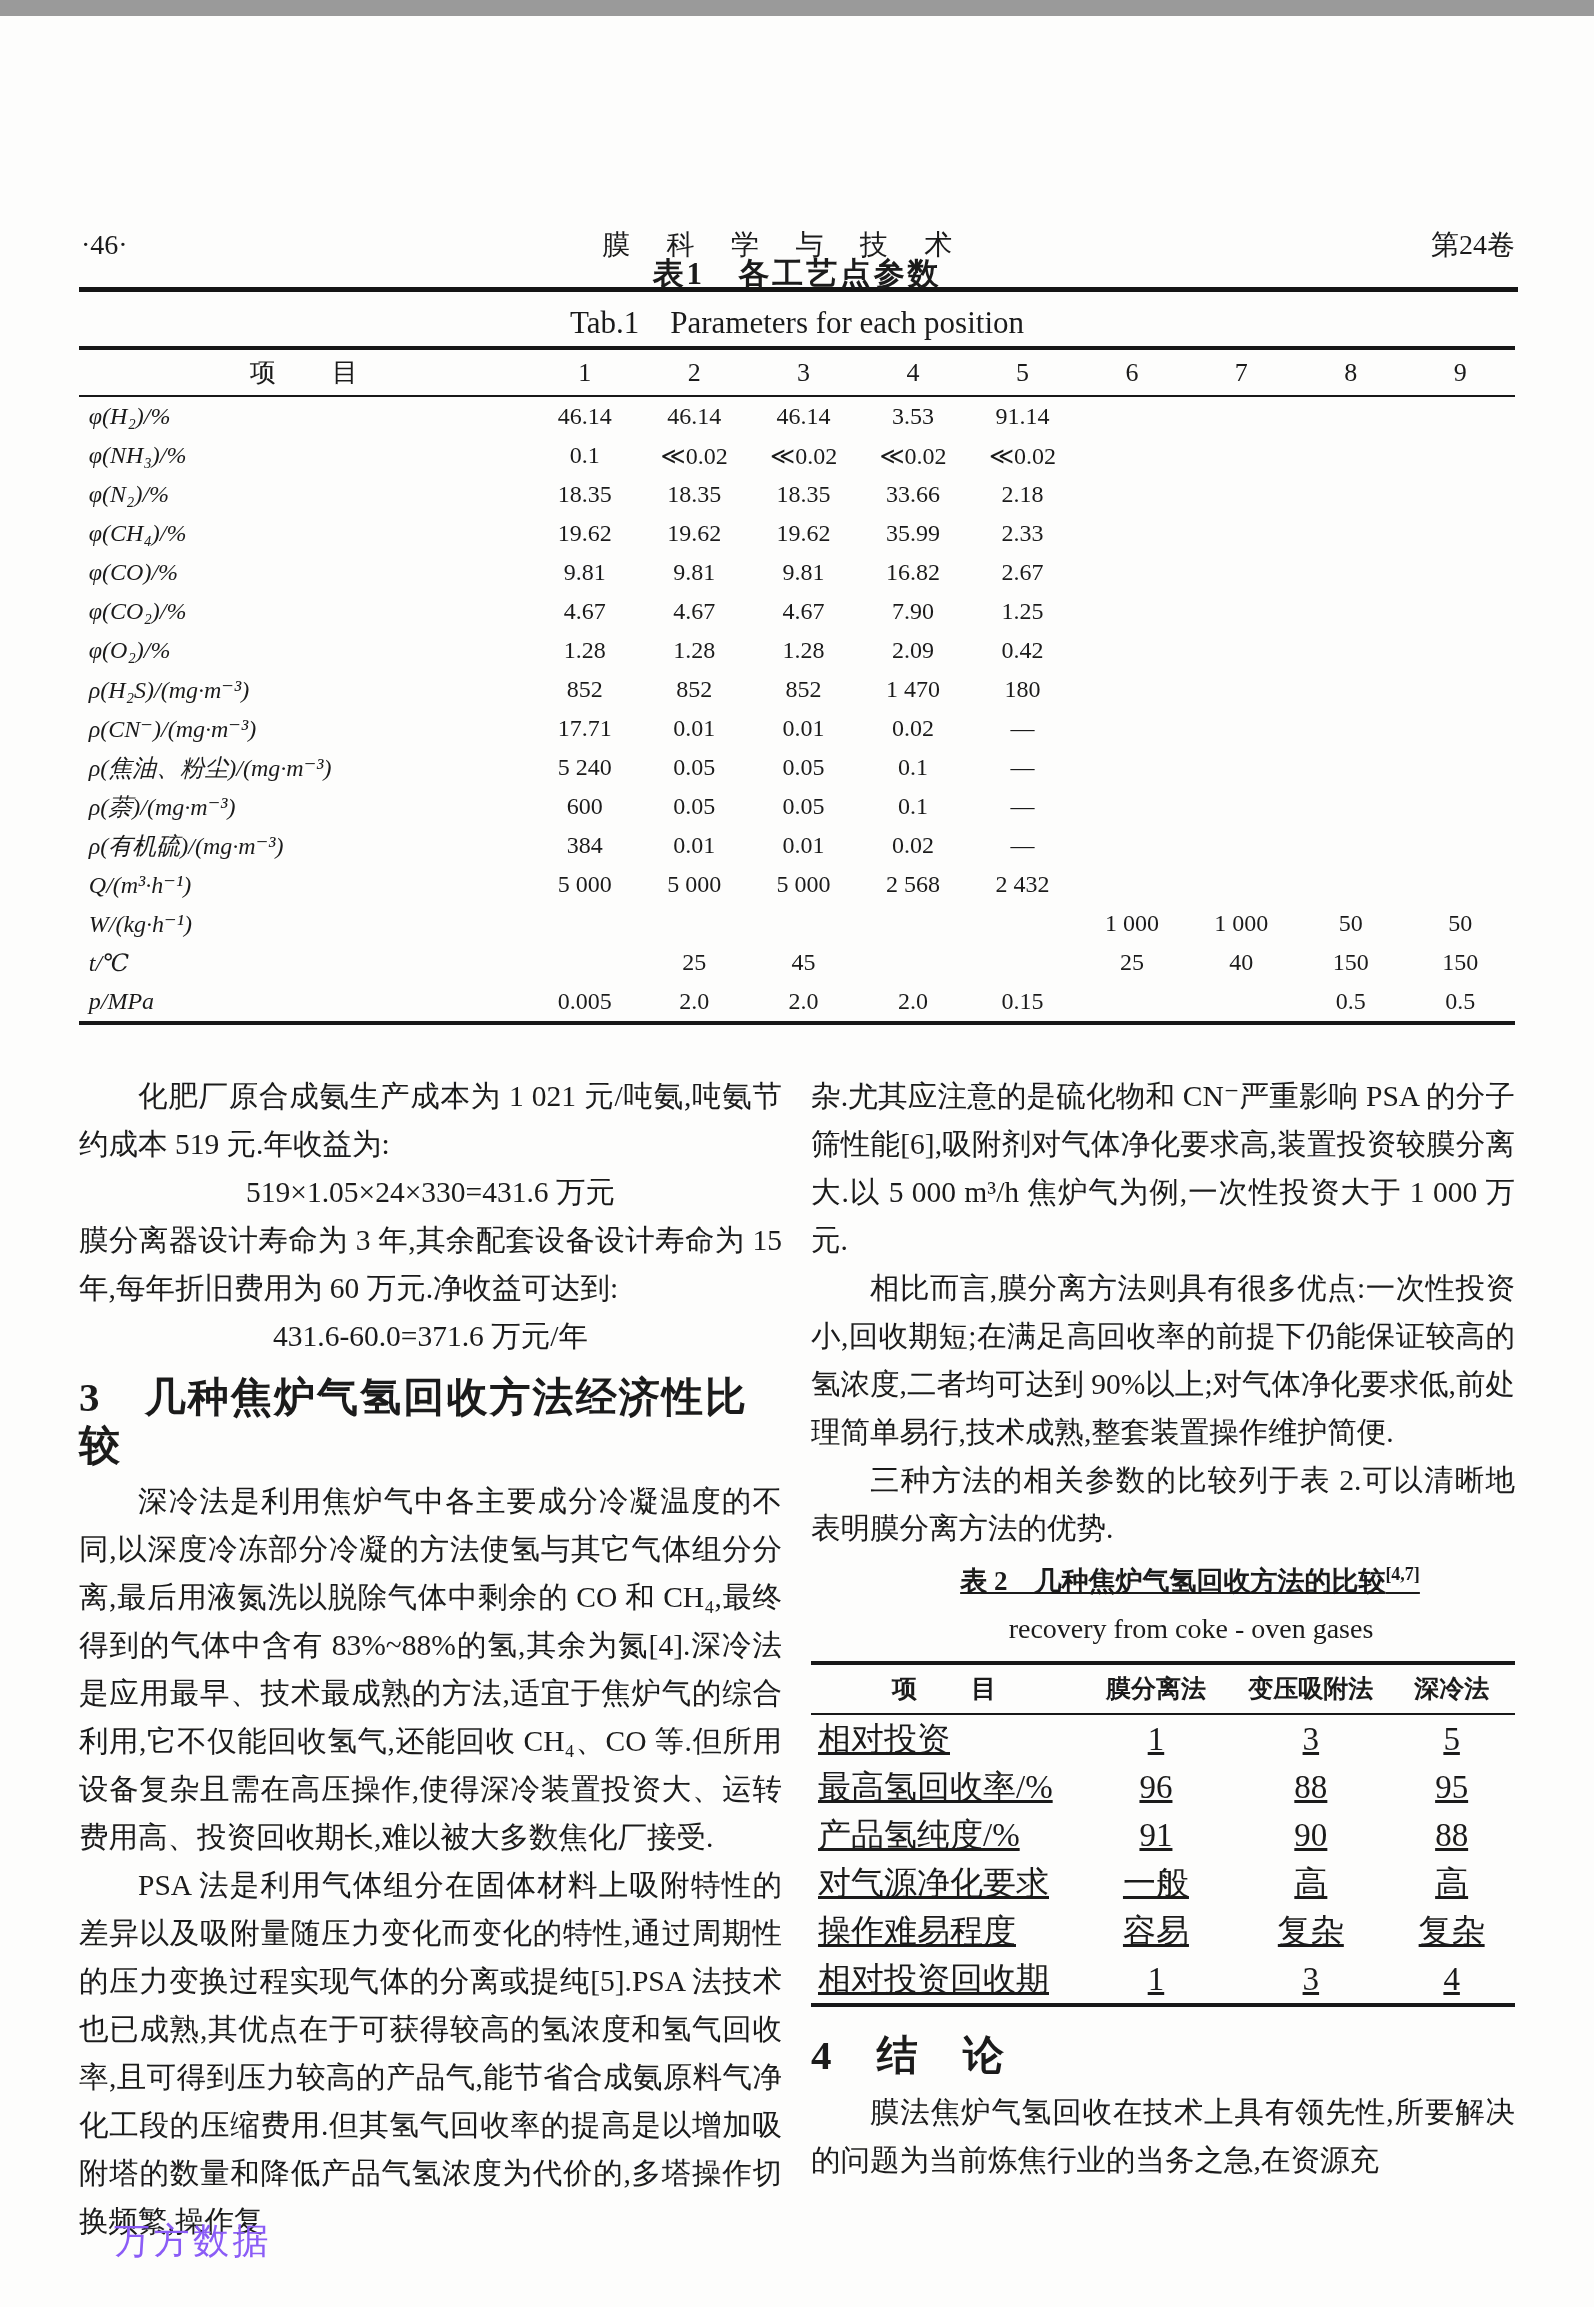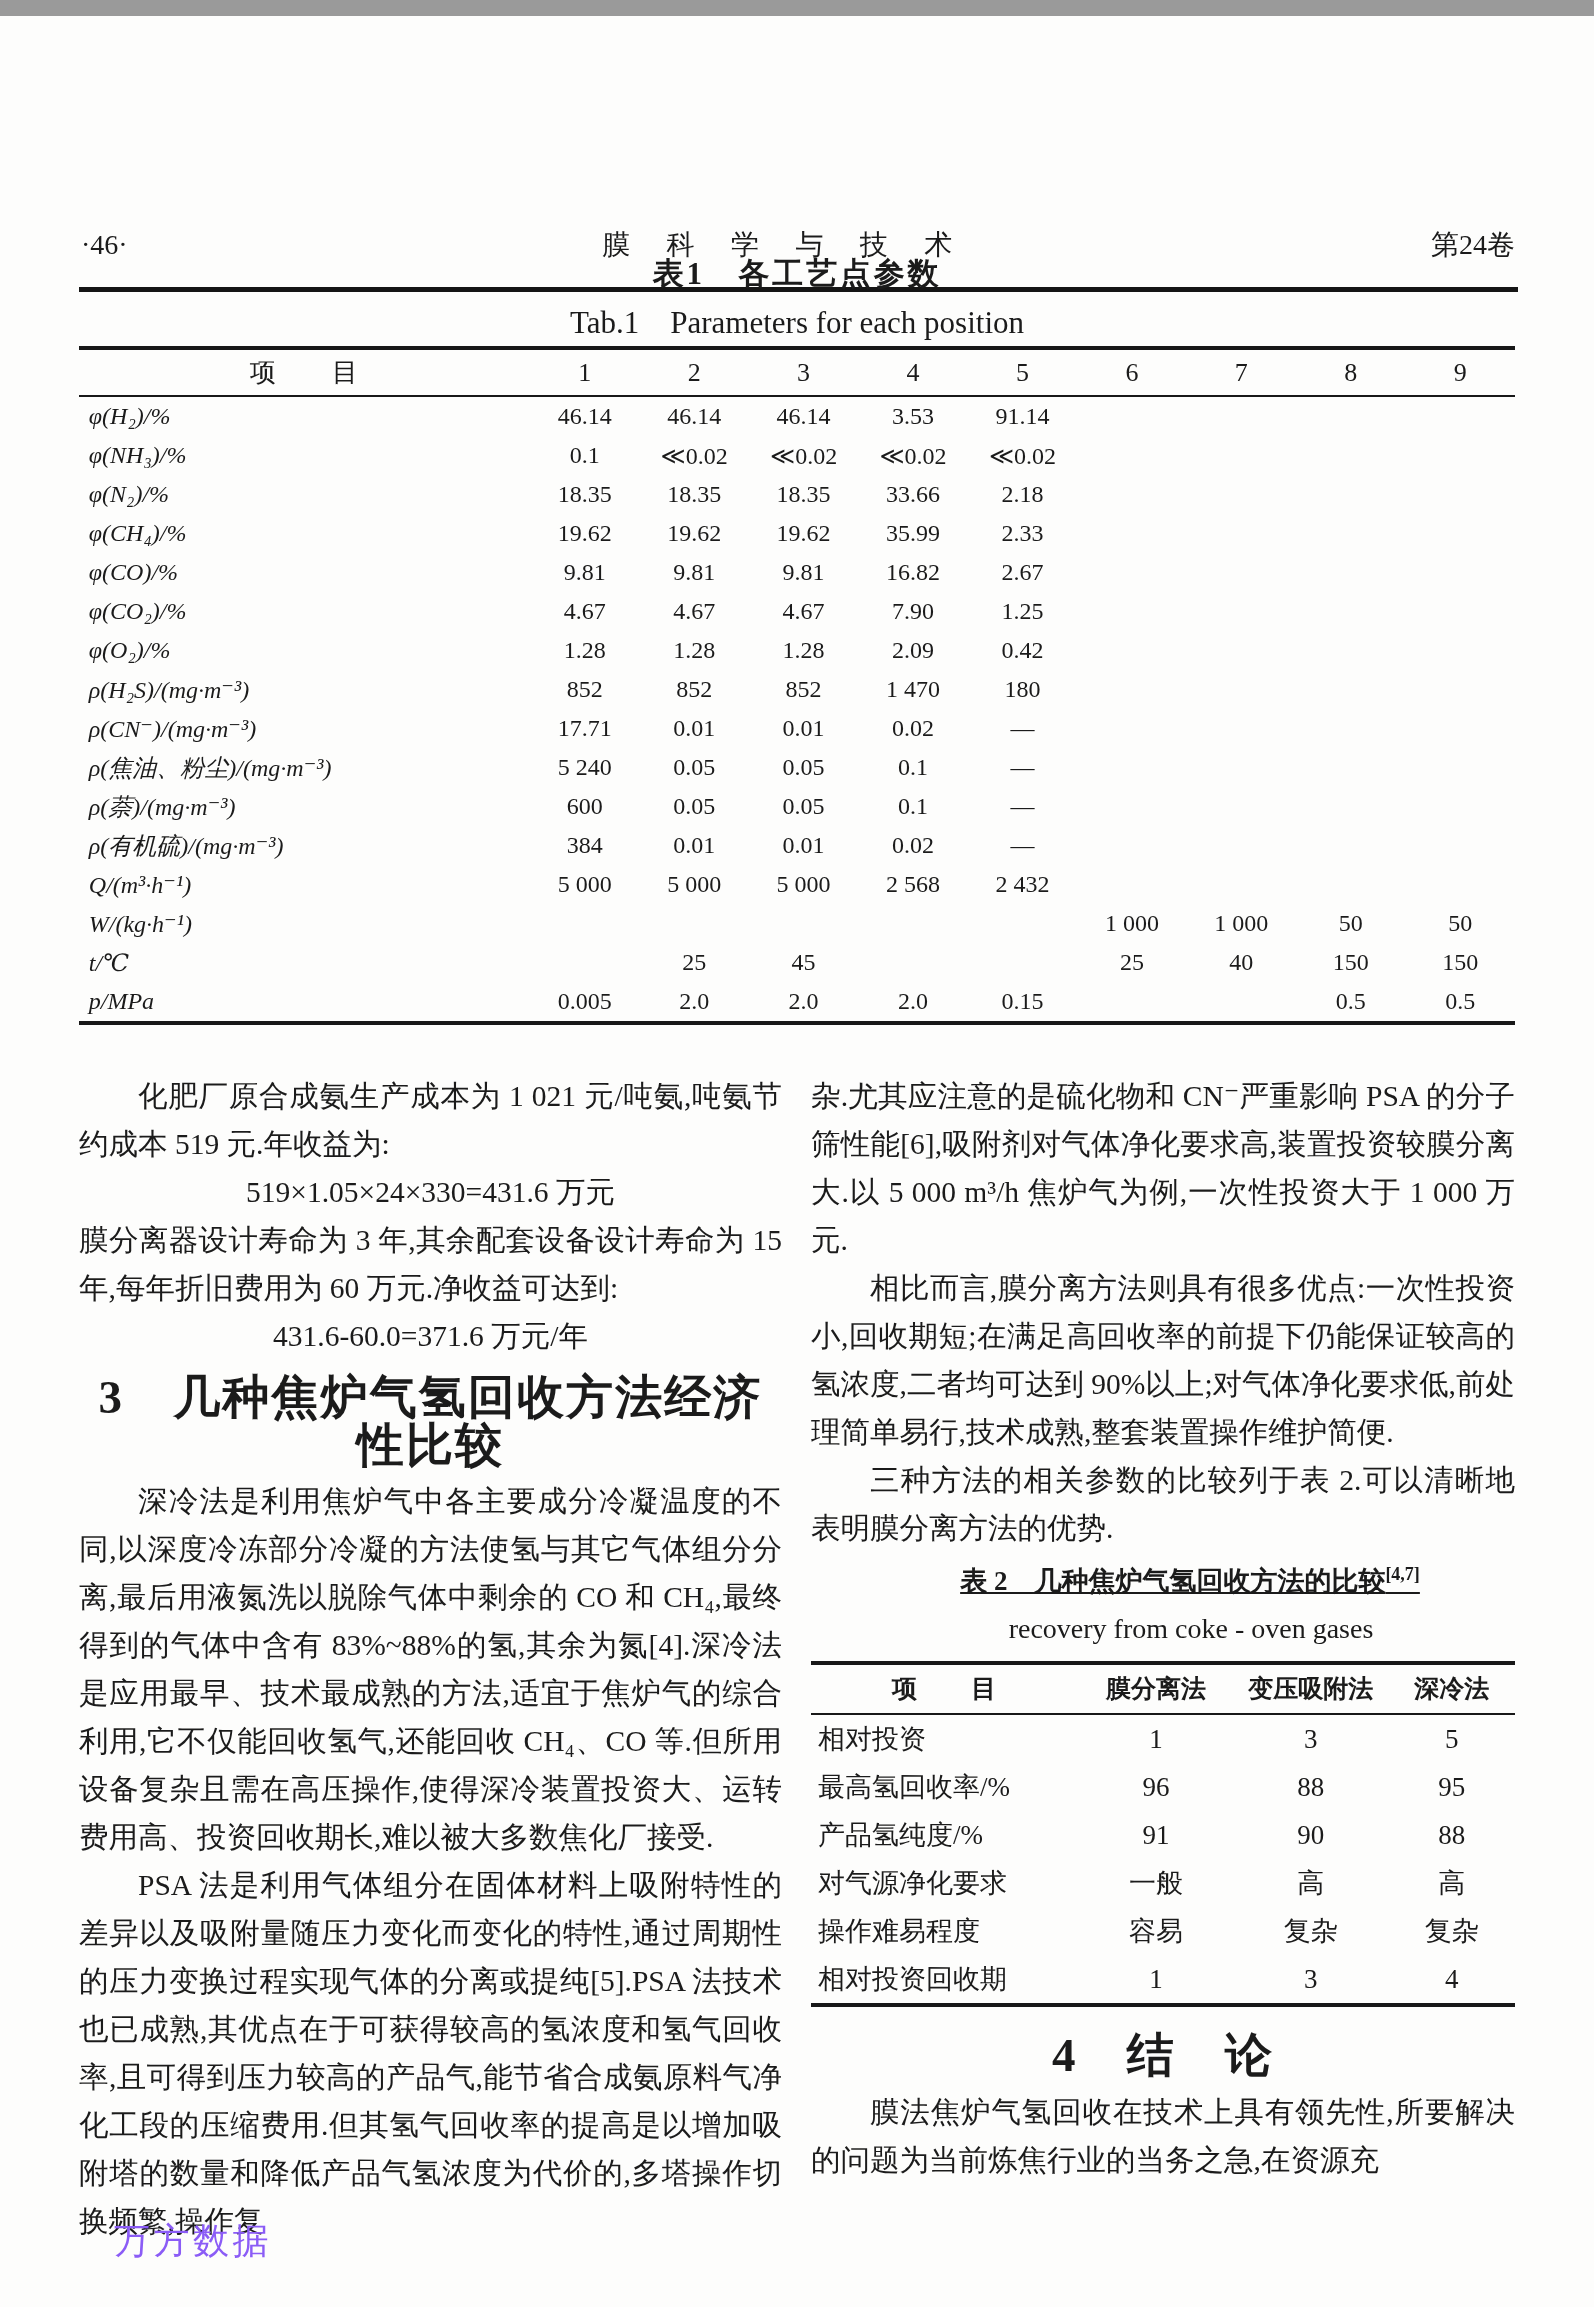--- a/index.html
+++ b/index.html
@@ -26,33 +26,33 @@
   .tbl1 th.lbl{letter-spacing:1.4px;}
   .tbl1 td{height:39px;font-size:24px;text-align:center;padding:0;white-space:nowrap;}
   .tbl1 td.lbl{text-align:left;padding-left:9.8px;font-style:italic;}
   
   .col{position:absolute;top:1056px;font-size:29.5px;line-height:48px;text-align:justify;}
   .col-left{left:79px;width:703px;}
   .col-right{left:811px;width:704px;}
   .col p{margin:0;text-indent:2em;}
   .col p.formula{text-align:center;text-indent:0;}
   .col p.noindent{text-indent:0;}
-  .sec-heading{font-size:47px;font-weight:bold;margin:12.6px 0 8.4px;text-indent:0;
-    letter-spacing:2.1px;text-align:center;font-family:Liberation Serif, serif;}
+  .sec-heading{font-size:41px;font-weight:bold;margin:12.6px 0 8.4px;text-indent:0;
+    letter-spacing:2.1px;text-align:left;font-family:Liberation Serif, serif;}
   
   .t2cap{ text-align:center;font-weight:bold;font-size:27px;margin-top:7px;
     line-height:45px;text-indent:0;text-decoration:underline;}
   .t2cap sup{font-size:18px;}
   .t2en{text-align:center;font-size:28px;line-height:49px;text-indent:0;}
   .tbl2{width:100%;margin-top:8.4px;border-collapse:collapse;table-layout:fixed;
     border-top:4.2px solid #181818;border-bottom:4.2px solid #181818;}
   .tbl2 th{border-bottom:2.8px solid #181818;height:43px;font-size:25px;
     font-weight:bold;text-align:center;padding:0;}
   .tbl2 th.lbl{letter-spacing:1.4px;}
-  .tbl2 td{height:40px;font-size:27px;text-align:center;padding:0;}
+  .tbl2 td{height:40px;font-size:33px;text-align:center;padding:0;text-decoration:underline;}
   .tbl2 td.lbl{text-align:left;padding-left:7px;}
   
   .footer{position:absolute;left:114px;top:2201px;font-size:36px;color:#8b5cf6;letter-spacing:3.5px;font-family:Liberation Mono, monospace;}
 </style>
 </head>
 <body>
 
 <div class="page">
 
   <div class="jheader">

